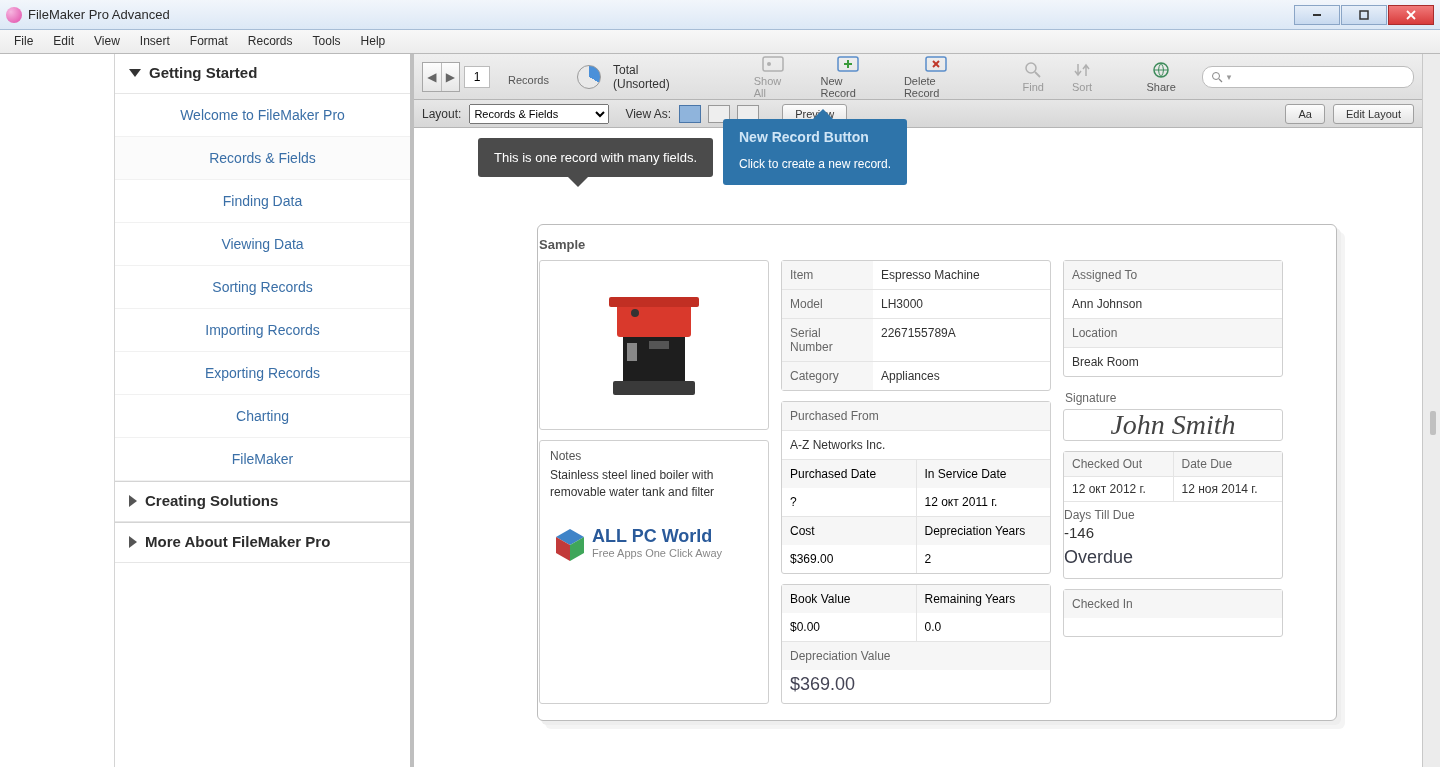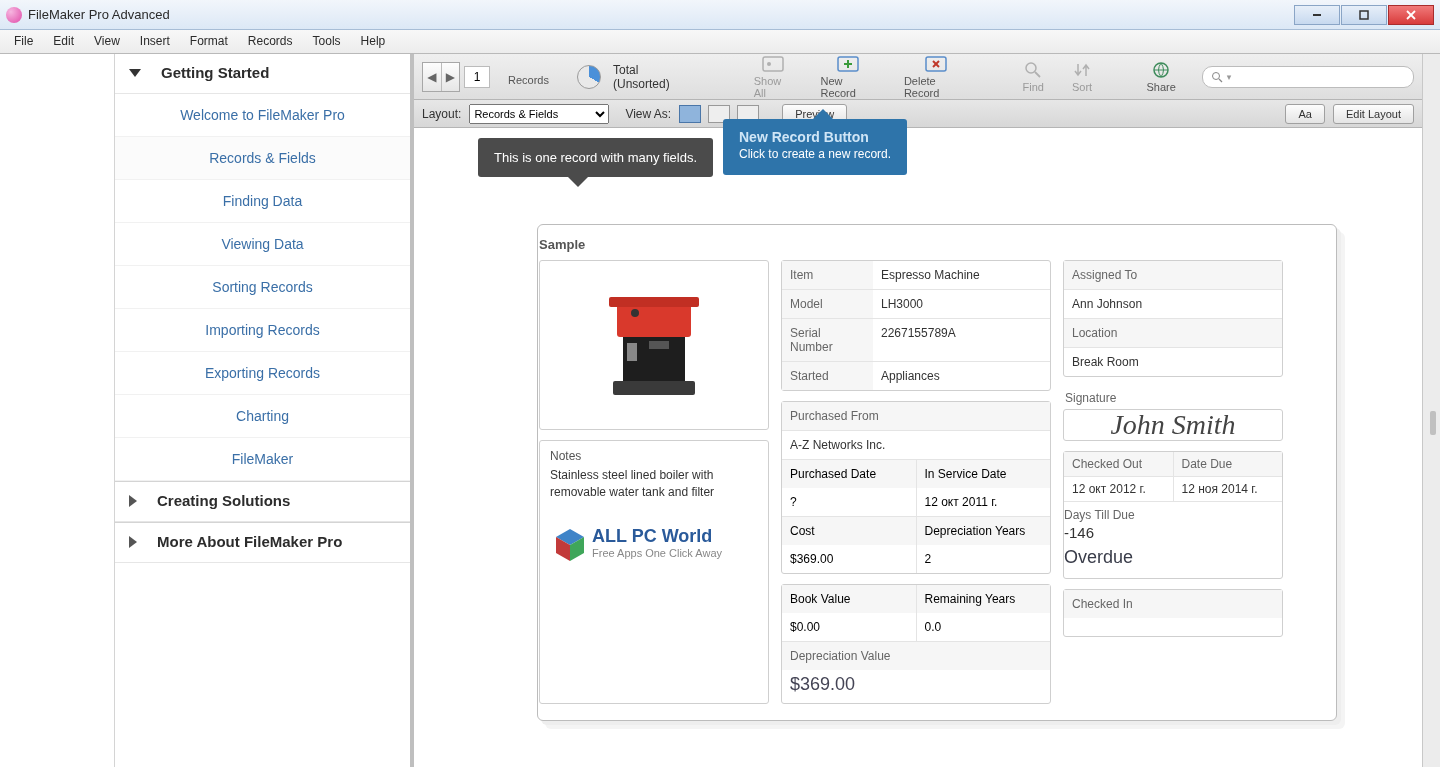--- a/index.html
+++ b/index.html
@@ -14,21 +14,21 @@
 .appicon { width: 16px; height: 16px; border-radius: 50%; background: radial-gradient(circle at 30% 30%, #f6b6e0, #e14aa8); }
 
 
 .menubar { height: 24px; background: linear-gradient(#f8f8f8, #ececec); border-bottom: 1px solid #b9b9b9; display: flex; align-items: stretch; padding: 0 4px; }
 .menubar .item { padding: 4px 10px; color: #2b2b2b; cursor: default; }
 
 
 .content { display: flex; height: calc(100% - 54px); }
 .sidebar { width: 414px; border-right: 4px solid #bfbfbf; background: #fff; display: flex; flex-direction: column; }
 .sidebar-inner { margin-left: 114px; border-left: 1px solid #d4d4d4; flex: 1; }
-.sec-head { display: flex; align-items: center; gap: 20px; padding: 10px 14px 12px; font-size: 15px; font-weight: 600; color: #2c2c2c; border-bottom: 1px solid #e6e6e6; }
+.sec-head { display: flex; align-items: center; gap: 8px; padding: 10px 14px 12px; font-size: 15px; font-weight: 600; color: #2c2c2c; border-bottom: 1px solid #e6e6e6; }
 .chev { width: 0; height: 0; display: inline-block; }
 .chev.down { border-left: 6px solid transparent; border-right: 6px solid transparent; border-top: 8px solid #333; }
 .chev.right { border-top: 6px solid transparent; border-bottom: 6px solid transparent; border-left: 8px solid #555; }
 .nav { display: flex; flex-direction: column; text-align: center; }
 .nav a { padding: 13px 18px; color: #3a6fa7; cursor: pointer; font-size: 14px; border-bottom: 1px solid #f1f1f1; }
 .nav a.active { background: #fbfbfb; }
 .sec-head.sub { border-top: 1px solid #d4d4d4; margin-top: auto; }
 
 
 .main { flex: 1; background: #fff; position: relative; }
@@ -51,21 +51,21 @@
 .layoutbar { height: 28px; background: linear-gradient(#e7e7e7,#d7d7d7); border-bottom: 1px solid #b5b5b5; display: flex; align-items: center; gap: 8px; padding: 0 8px; margin-right: 18px; font-size: 12px; color: #333; }
 .layoutbar select { width: 140px; height: 20px; font-size: 11px; }
 .viewbtn { width: 22px; height: 18px; border: 1px solid #999; background: #eee; display: inline-block; margin-right: -1px; }
 .viewbtn.active { background: #8fb4dc; border-color: #4a76a8; }
 .btn { height: 20px; padding: 0 12px; border: 1px solid #a0a0a0; background: linear-gradient(#fdfdfd,#e4e4e4); border-radius: 3px; font-size: 11px; display: inline-flex; align-items: center; cursor: default; }
 
 
 .tooltip { position: absolute; background: #4b4b4b; color: #fff; font-size: 13px; padding: 12px 16px; border-radius: 3px; z-index: 5; }
 .tooltip.dark::after { content: ""; position: absolute; bottom: -10px; left: 90px; width: 0; height: 0; border-left: 10px solid transparent; border-right: 10px solid transparent; border-top: 10px solid #4b4b4b; }
 .callout { position: absolute; background: #2e74aa; color: #fff; padding: 10px 16px 14px; border-radius: 3px; z-index: 5; }
-.callout .head { font-weight: 600; color: #cfe5f6; font-size: 14px; margin-bottom: 2px; }
+.callout .head { font-weight: 600; color: #cfe5f6; font-size: 14px; margin-bottom: 12px; }
 .callout .sub { font-size: 12px; }
 .callout::before { content: ""; position: absolute; top: -10px; left: 90px; width: 0; height: 0; border-left: 10px solid transparent; border-right: 10px solid transparent; border-bottom: 10px solid #2e74aa; }
 
 
 .card-wrap { display: flex; align-items: center; justify-content: center; }
 .card { margin: 96px 24px 24px 44px; border: 1px solid #bcbcbc; border-radius: 6px; background: #fff; box-shadow: 4px 4px 0 #eee, 8px 8px 0 #f4f4f4; padding: 12px 1px 16px; width: 800px; position: relative; }
 .card h3 { font-size: 13px; font-weight: 600; color: #555; margin-bottom: 8px; }
 .cols { display: flex; gap: 12px; }
 .col { display: flex; flex-direction: column; gap: 10px; }
 .col.left { width: 230px; }
@@ -312,21 +312,21 @@
                 </div>
             <div class="row">
                   <div class="k">Model</div>
                   <div class="v">LH3000</div>
                 </div>
             <div class="row">
                   <div class="k">Serial Number</div>
                   <div class="v">2267155789A</div>
                 </div>
             <div class="row">
-                  <div class="k">Started</div>
+                  <div class="k">Category</div>
                   <div class="v">Appliances</div>
                 </div>
           </div>
 
           <div class="box">
             <div class="kvtable">
               <div class="row">
                     <div class="k" style="width:100%;">Purchased From</div>
                   </div>
               <div class="row">

